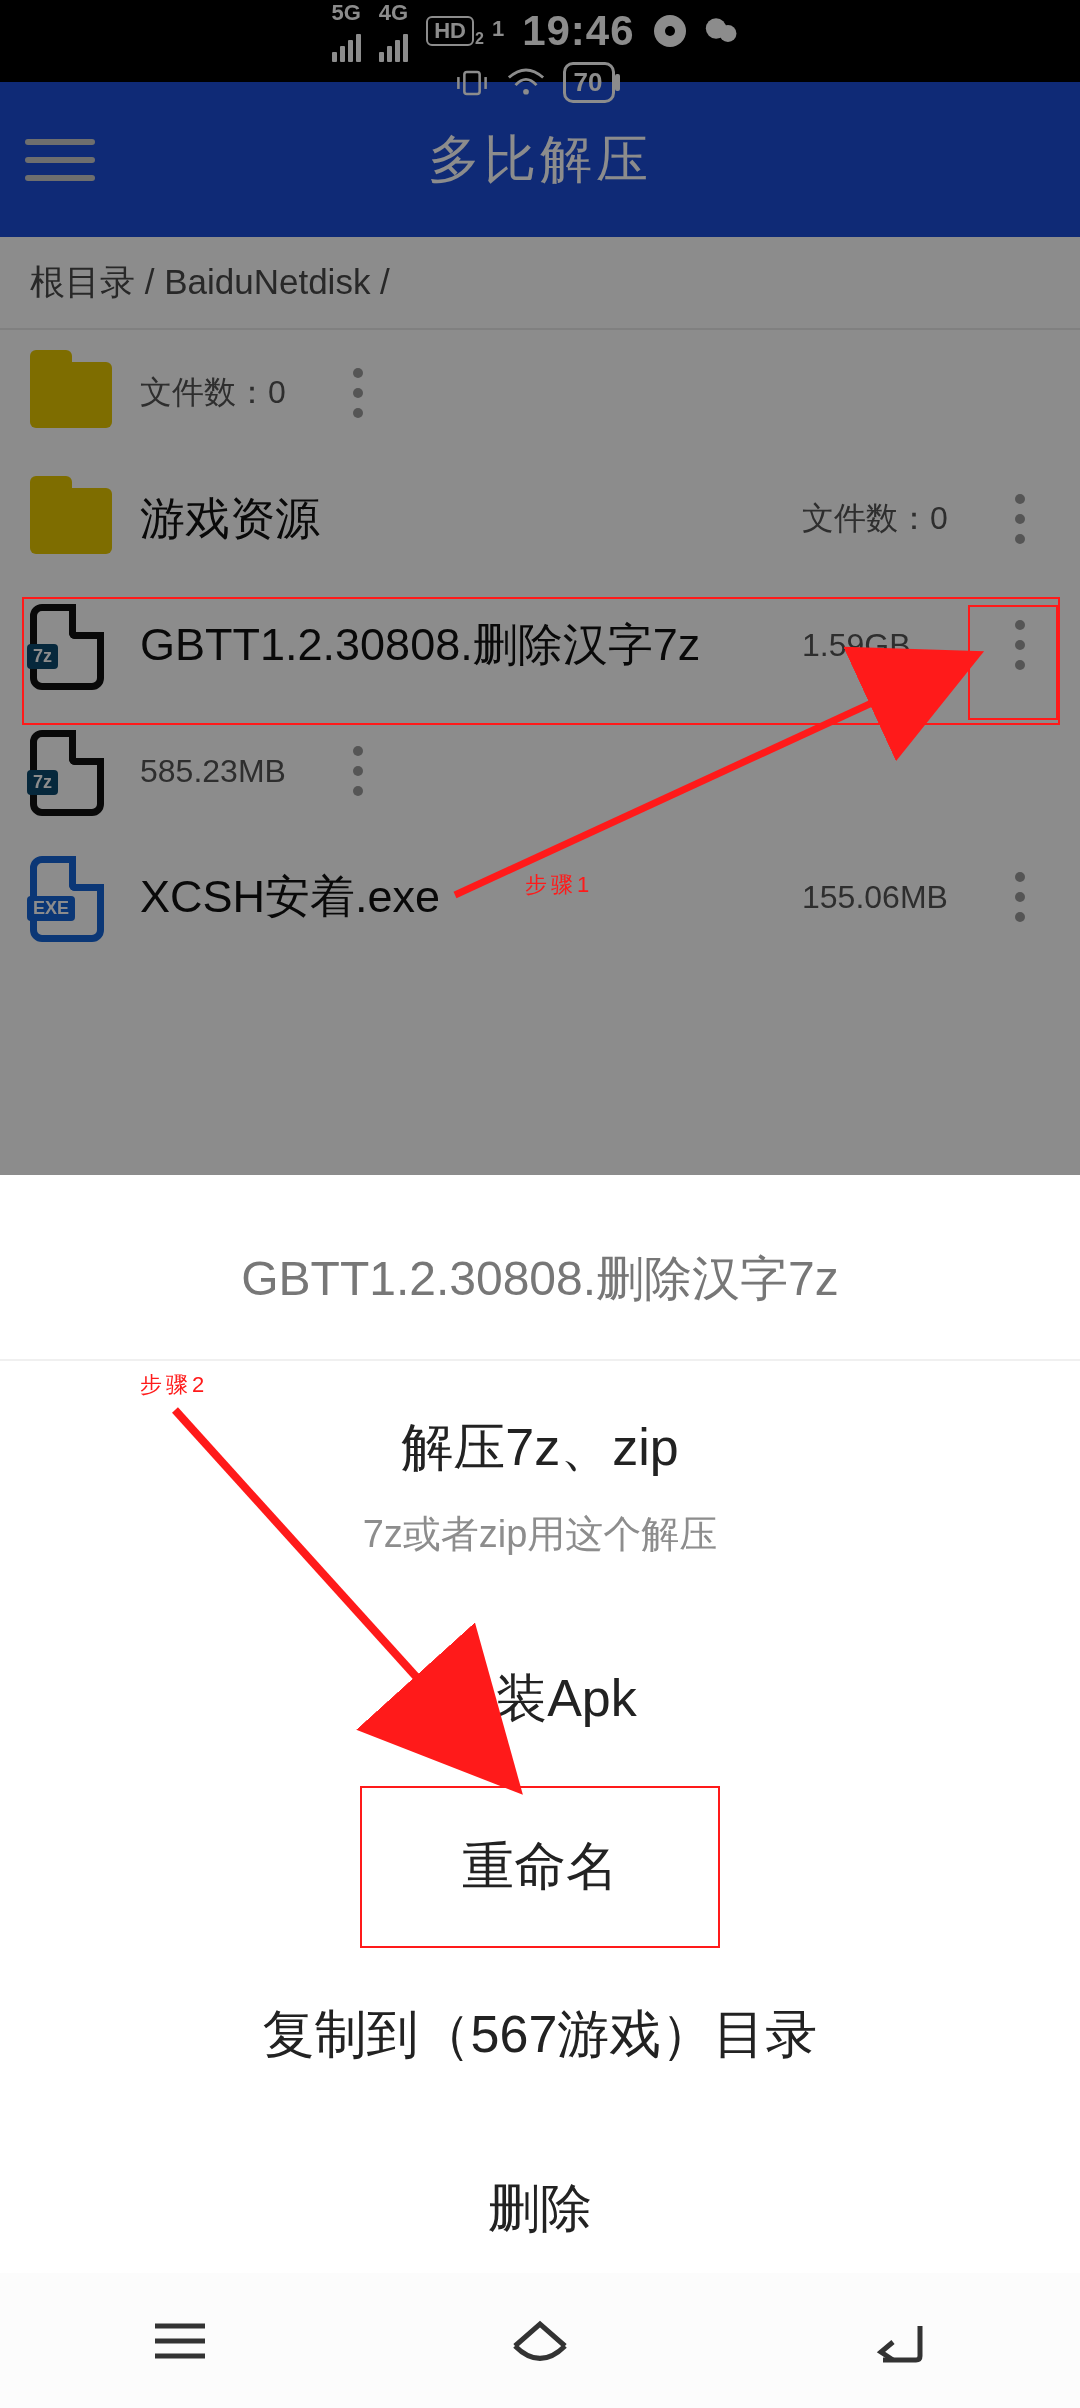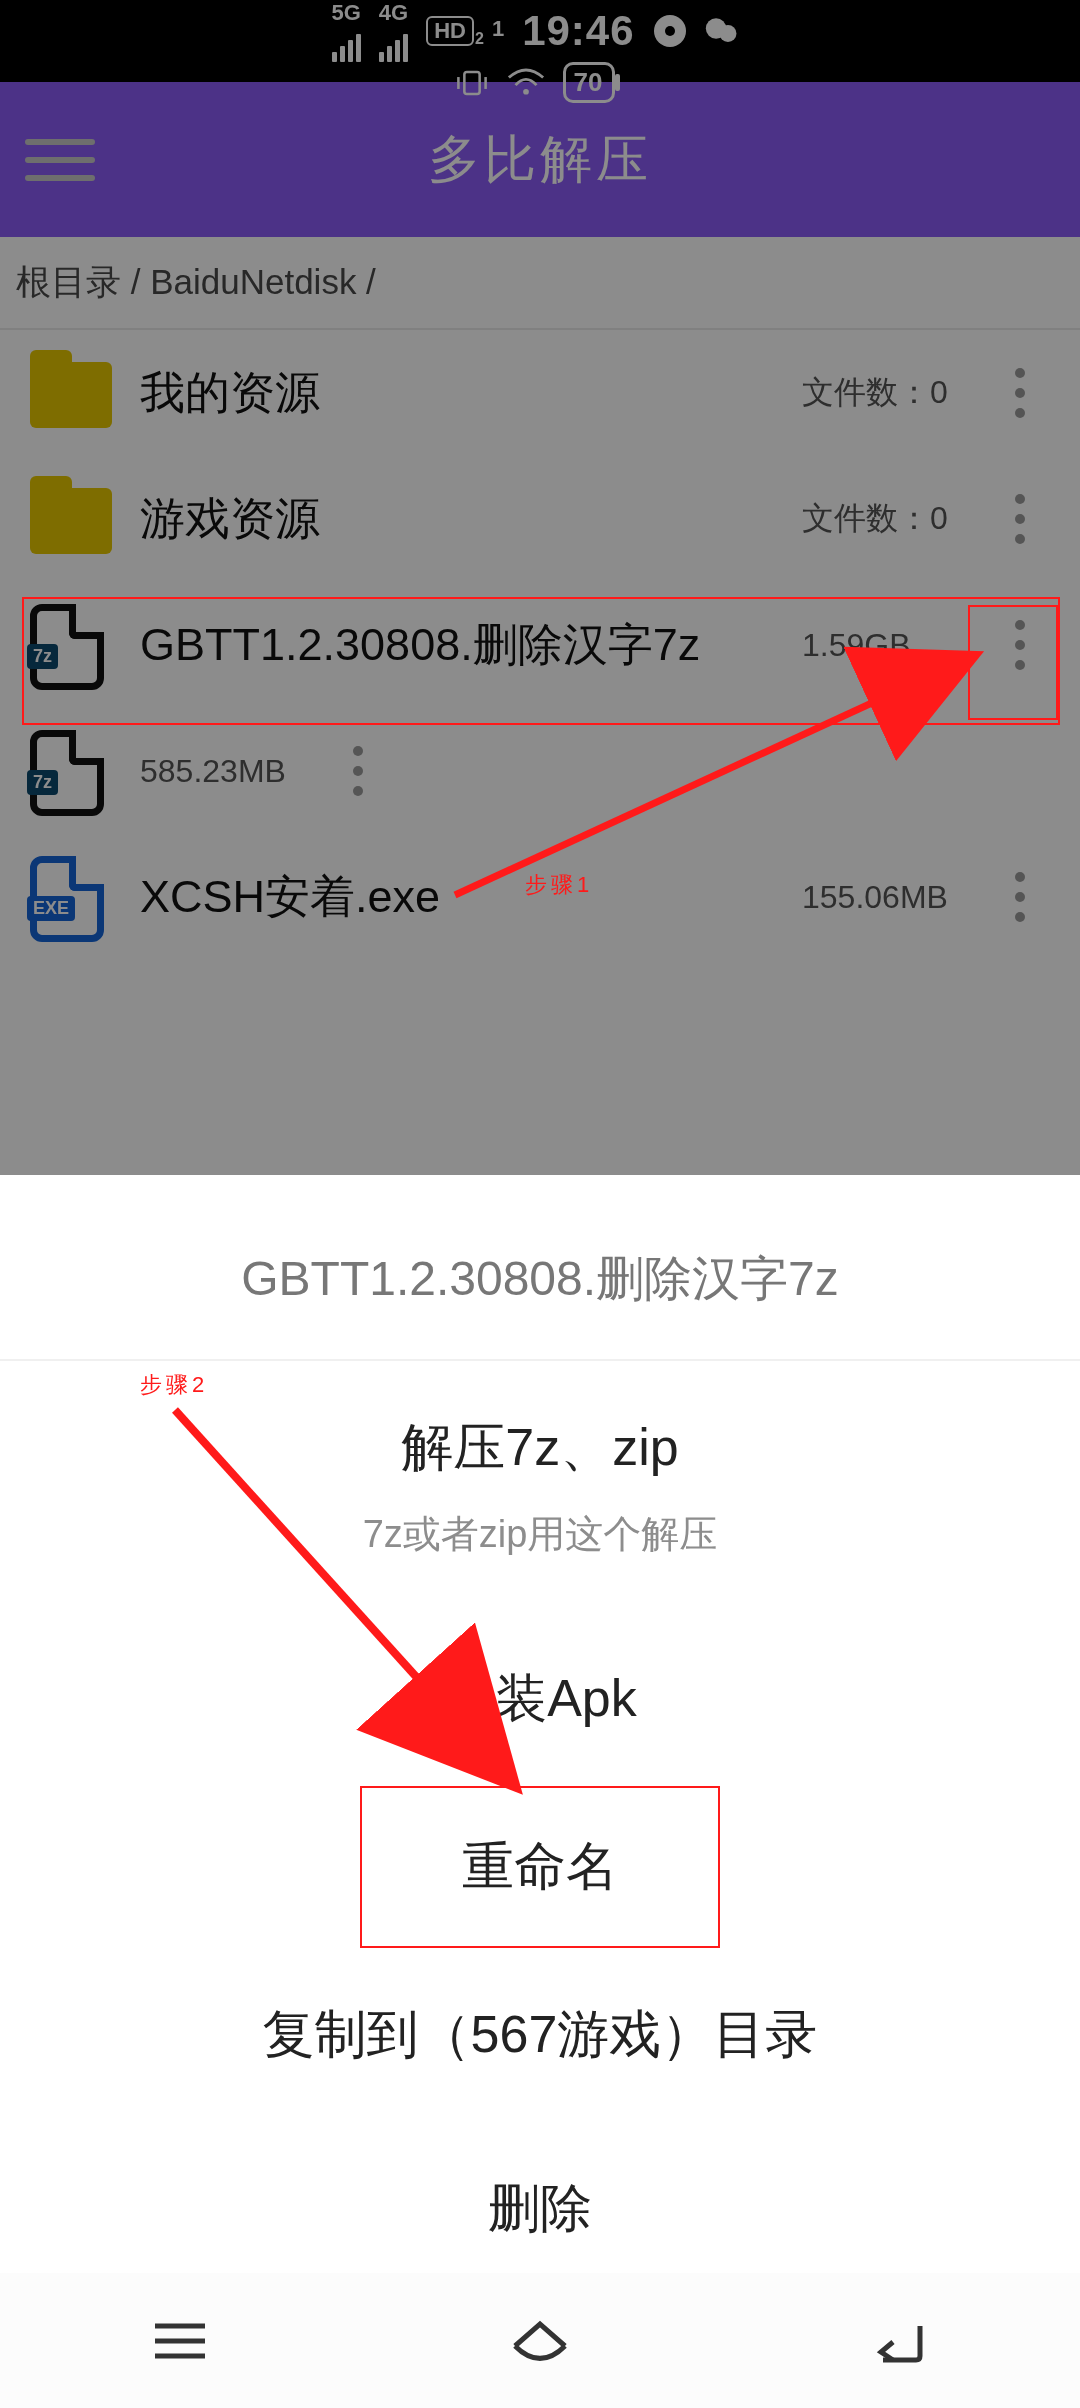--- a/index.html
+++ b/index.html
@@ -25,28 +25,28 @@
   .wifi-icon { width: 38px; }
   .battery {
     display: flex; align-items: center; gap: 2px;
     border: 3px solid #fff; border-radius: 10px; padding: 2px 10px 2px 8px;
     font-size: 26px; font-weight: 600; position: relative;
   }
   .battery::after{content:"";position:absolute;right:-8px;top:25%;width:5px;height:50%;background:#fff;border-radius:2px;}
 
   
   .app-bar {
-    display: flex; align-items: center; height: 155px; background: #8b5cf6; color: #fff;
+    display: flex; align-items: center; height: 155px; background: #1d4ed8; color: #fff;
   }
   .hamburger { width: 120px; display:flex; flex-direction:column; gap:12px; align-items:center; }
   .hamburger span { width: 70px; height: 6px; background: #c8c8c8; border-radius: 3px; }
   .app-title { flex:1; text-align:center; font-size: 52px; font-weight: 400; letter-spacing: 4px; padding-right:120px;}
 
   
-  .breadcrumb { padding: 22px 16px; font-size: 35px; color:#4a4a4a; border-bottom:2px solid #e9e9e9;}
+  .breadcrumb { padding: 22px 30px; font-size: 35px; color:#4a4a4a; border-bottom:2px solid #e9e9e9;}
 
   
   .file-list { }
   .file-row {
     display: flex; align-items: center; padding: 22px 30px; gap: 28px;
   }
   .file-icon { width: 82px; height: 82px; flex-shrink:0; }
   .file-name { flex:1; font-size: 45px; color:#111; white-space:nowrap; overflow:hidden; text-overflow:ellipsis;}
   .file-meta { font-size: 32px; color:#555; min-width:160px; }
   .more-dots { width:60px; display:flex; flex-direction:column; align-items:center; gap:10px;}
@@ -181,21 +181,20 @@
     <div class="app-title">多比解压</div>
   </div>
 
   <div class="breadcrumb">根目录 / BaiduNetdisk /</div>
 
   <div class="file-list">
     <div class="file-row">
       <div class="file-icon">
           <div class="folder-shape"></div>
         </div>
-      <div class="file-name">我的资源</div>
       <div class="file-meta">文件数：0</div>
       <div class="more-dots">
           <span></span>
           <span></span>
           <span></span>
         </div>
     </div>
     <div class="file-row">
       <div class="file-icon">
           <div class="folder-shape"></div>

